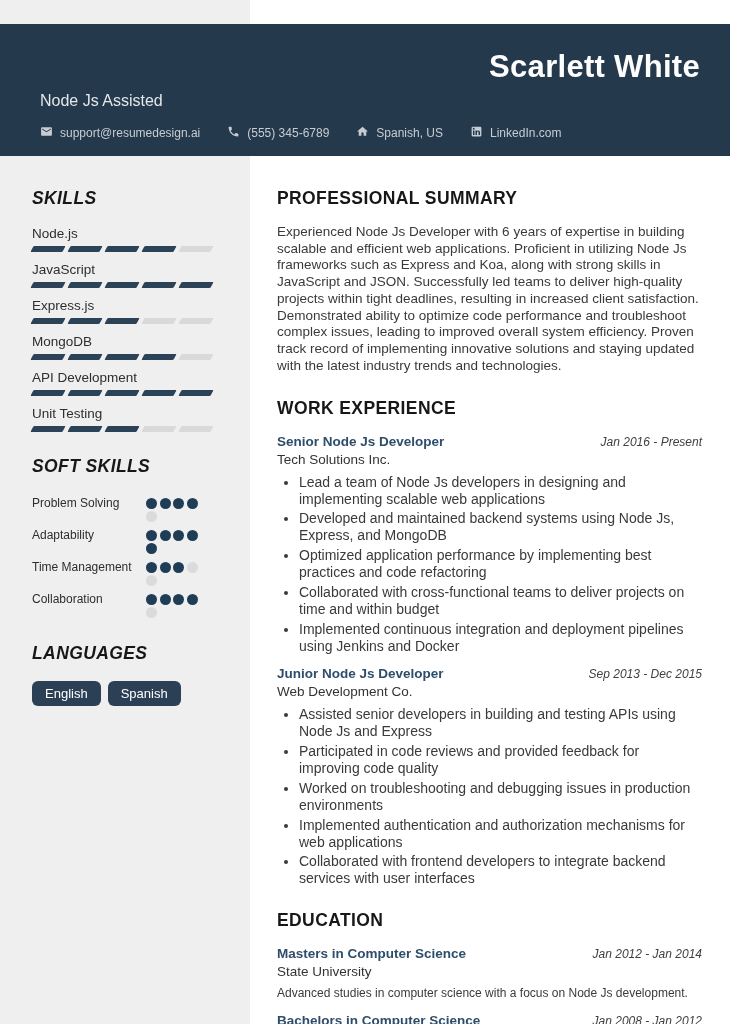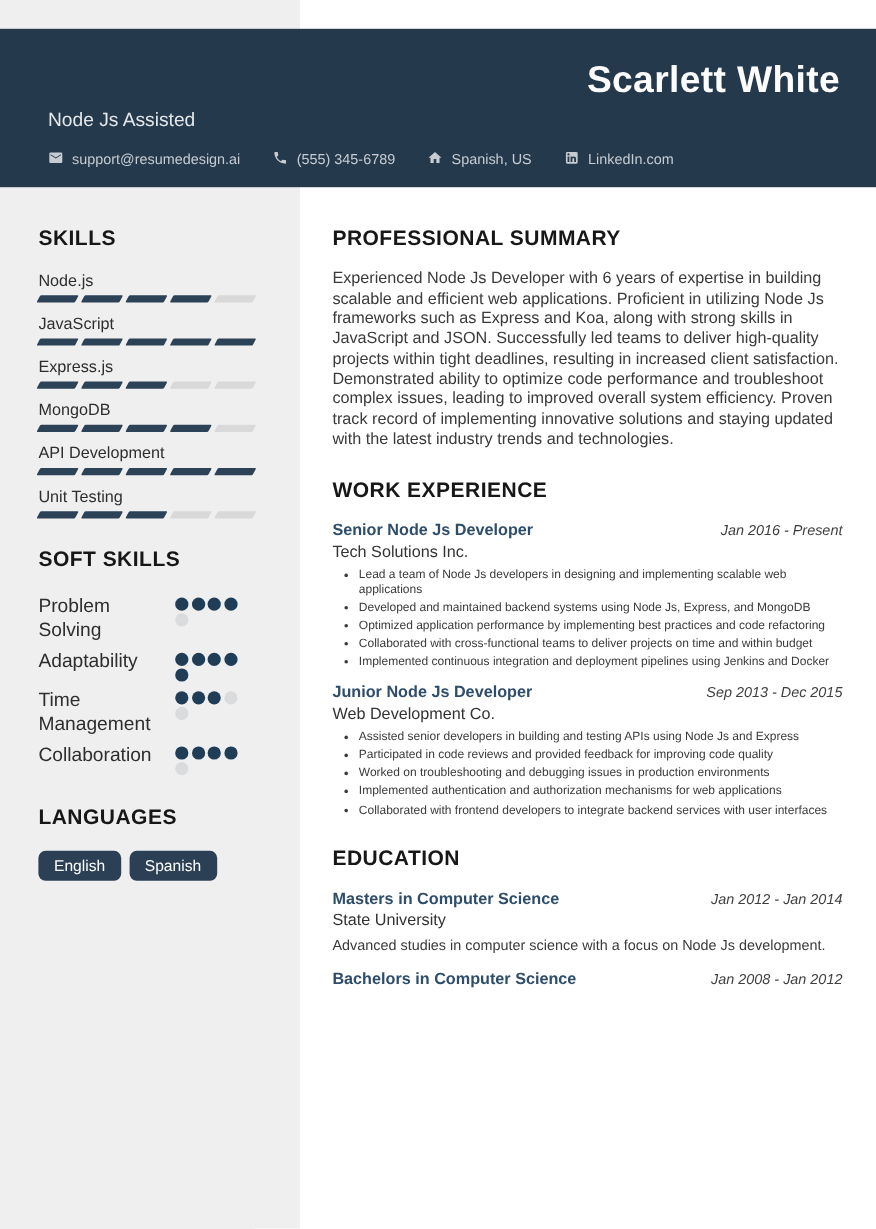--- a/index.html
+++ b/index.html
@@ -14,34 +14,34 @@
   .person-title{margin-top:8px;font-size:16px;font-weight:400;color:#e3e7ea;}
   .contacts{margin-top:15px;display:flex;align-items:center;gap:27px;}
   .contact{display:flex;align-items:center;gap:7px;font-size:12px;color:#c7ccd2;white-space:nowrap;}
   .contact svg{width:13px;height:13px;fill:#c7ccd2;flex:none;}
 
   
   .sidebar{position:absolute;left:32px;top:188px;width:180px;z-index:1;}
   .main{position:absolute;left:277px;top:188px;width:425px;z-index:1;}
 
   .sec-h{margin:0 0 15px 0;font-size:17.5px;font-weight:700;color:#171717;letter-spacing:.4px;}
-  .sidebar .sec-h{margin-bottom:17px;}
+  .sidebar .sec-h{margin-bottom:17px;font-style:italic;}
   .sec-h.gap{margin-top:24px;}
 
   
   .skill{margin-bottom:10px;}
   .skill-label{font-size:13.5px;color:#2e2e2e;margin-bottom:5px;}
   .skill-bar{display:flex;gap:4.5px;height:6px;}
   .seg{flex:1;height:6px;border-radius:1px;transform:skewX(-28deg);}
   .seg-filled{background:#2c4256;}
   .seg-empty{background:#d9d9d9;}
 
   
   .soft{display:flex;align-items:flex-start;margin-bottom:3px;}
-  .soft-label{width:114px;font-size:16px;color:#2e2e2e;line-height:1.28;padding-top:2px;}
+  .soft-label{width:114px;font-size:12px;color:#2e2e2e;line-height:1.28;padding-top:2px;}
   .soft-dots{width:62px;display:flex;flex-wrap:wrap;align-content:flex-start;padding-top:3px;}
   .dot{width:11px;height:11px;border-radius:50%;margin:1px 2.5px 1px 0;}
   .dot-filled{background:#203d58;}
   .dot-empty{background:#d9dbdd;}
 
   
   .langs{margin-top:2px;}
   .lang-badge{display:inline-block;background:#2b4055;color:#ffffff;font-size:13px;
               padding:5px 13px;border-radius:6px;margin-right:7px;}
 
@@ -49,21 +49,21 @@
   .summary-text{margin:0;font-size:13.5px;line-height:1.24;color:#3a3a3a;}
   .sec{margin:0;}
   .sec + .sec{margin-top:23px;}
 
   .job{margin-bottom:11px;}
   .head-row{display:flex;justify-content:space-between;align-items:baseline;}
   .entry-title{font-size:13.5px;font-weight:700;color:#2e4d6b;}
   .entry-dates{font-size:12px;font-style:italic;color:#3f3f3f;white-space:nowrap;}
   .entry-sub{font-size:13.5px;color:#333;margin-top:3px;}
   ul.bullets{margin:7px 0 0 0;padding-left:22px;}
-  ul.bullets li{font-size:10px;line-height:1.21;color:#3a3a3a;margin-bottom:3px;}
+  ul.bullets li{font-size:14px;line-height:1.21;color:#3a3a3a;margin-bottom:3px;}
 
   .edu{margin-bottom:12px;}
   .edu-desc{font-size:12px;line-height:1.25;color:#3a3a3a;margin-top:7px;}
   .edu-desc:empty{display:none;}
 </style>
 </head>
 <body>
 
 <div class="page">
   <div class="sidebar-bg"></div>

